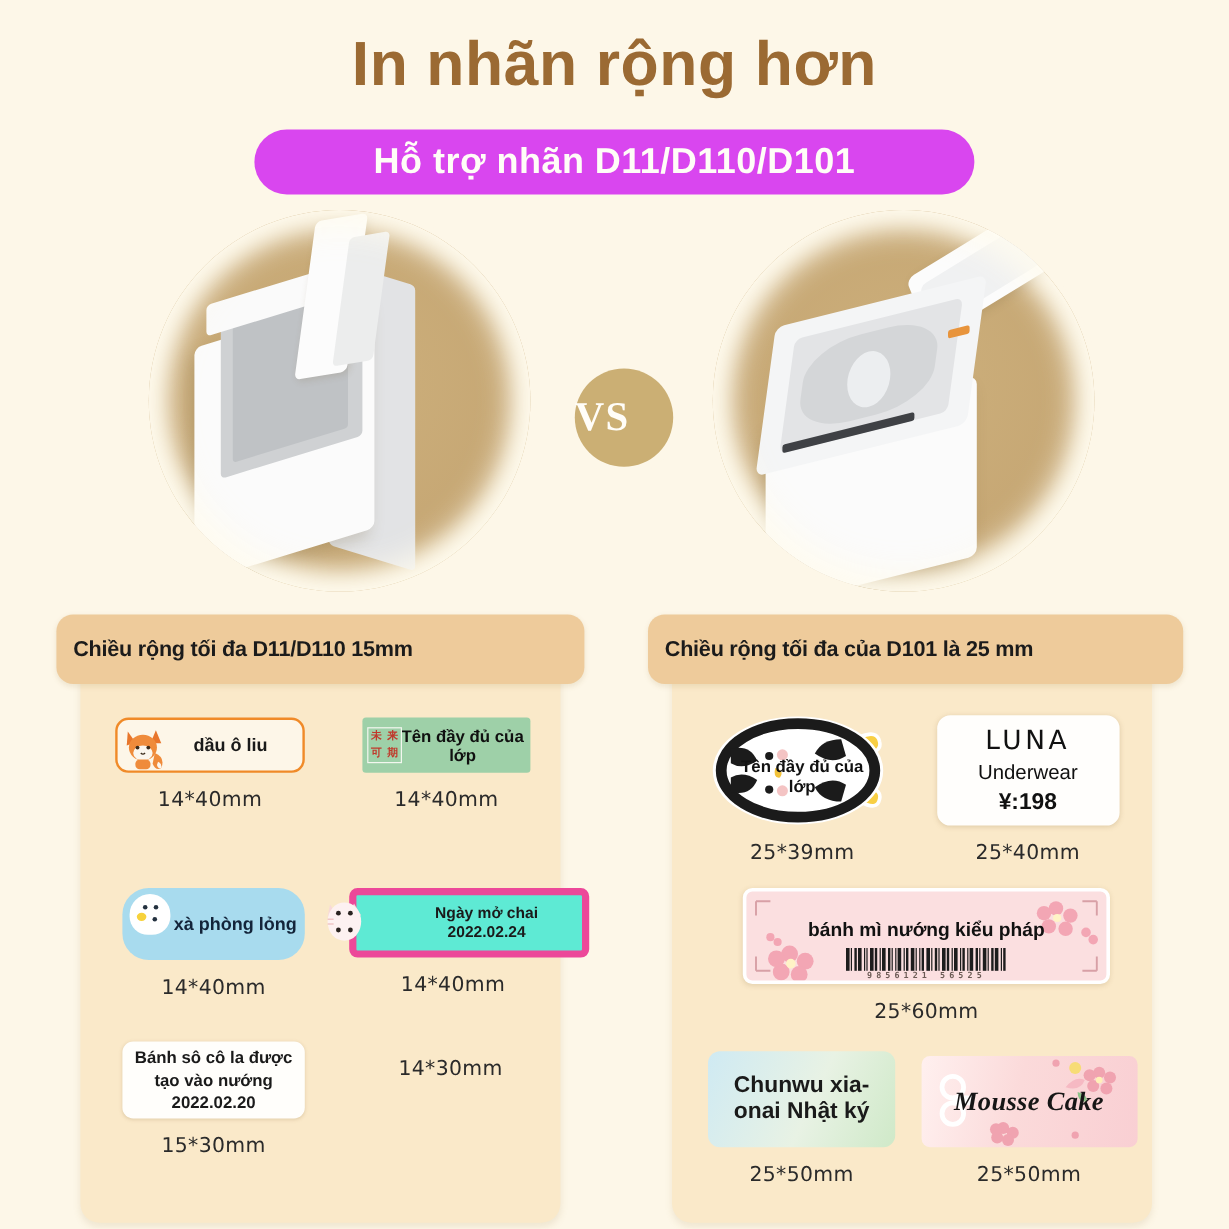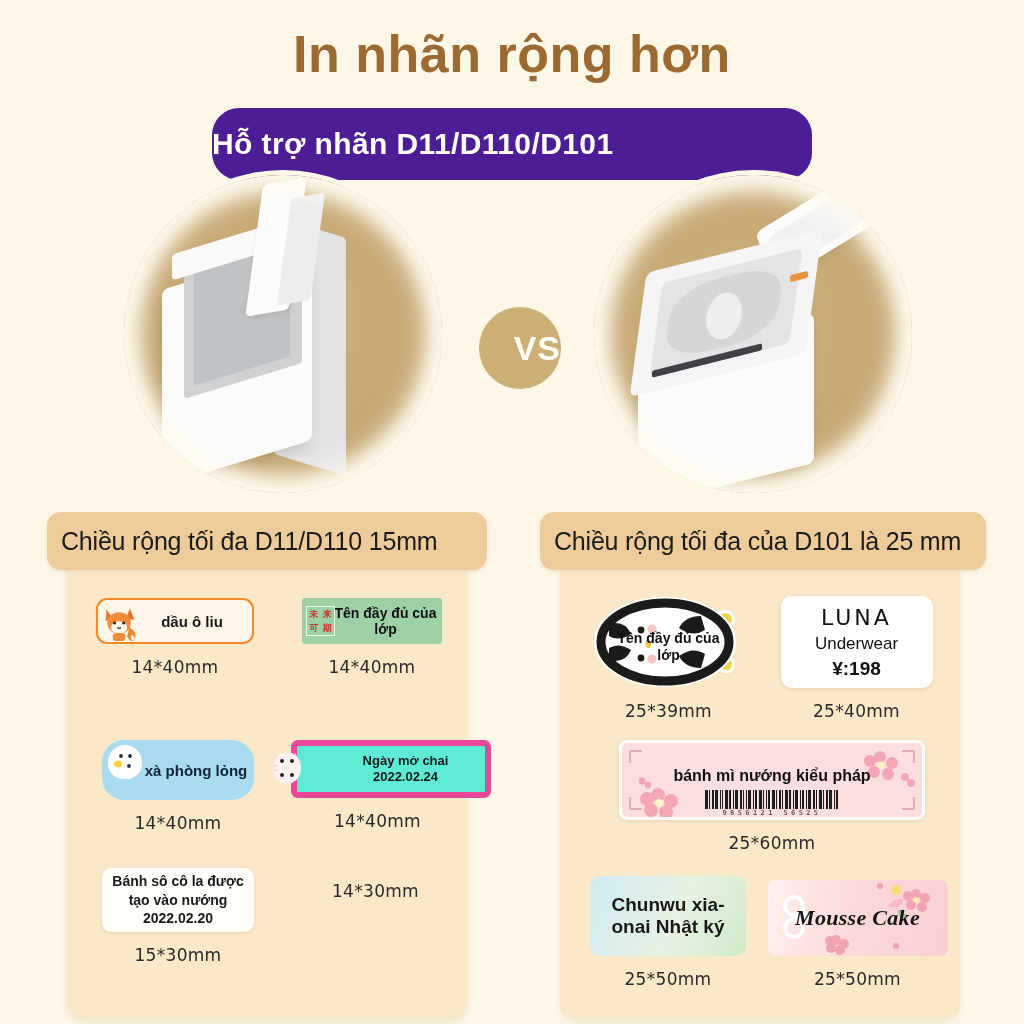--- a/index.html
+++ b/index.html
@@ -16,24 +16,24 @@
   .title{
     position:absolute;left:0;top:26px;width:1024px;
     text-align:center;
     font-size:52px;font-weight:bold;
     color:#9b6a33;
     letter-spacing:.5px;
     line-height:1.1;
   }
   .subtitle-pill{
     position:absolute;left:212px;top:108px;
-    width:600px;height:72px;
-    background:#4c1d95;
+    width:600px;height:54px;
+    background:#d946ef;
     border-radius:27px;
-    display:flex;align-items:center;
+    display:flex;align-items:center;justify-content:center;
   }
   .subtitle-pill span{
     color:#fffdf7;font-size:30px;font-weight:bold;letter-spacing:.4px;
   }
 
   
   .photo{
     position:absolute;top:175px;
     width:318px;height:318px;border-radius:50%;
     overflow:hidden;
@@ -93,22 +93,23 @@
   .rp-chip{left:196px;top:98px;width:18px;height:7px;background:#e8943c;
           transform:skewY(-14deg);border-radius:2px;}
   .rp-bar{left:58px;top:182px;width:110px;height:7px;background:#3f4145;
           transform:skewY(-14deg);border-radius:2px;}
 
   
   .vs{
     position:absolute;left:479px;top:307px;
     width:82px;height:82px;border-radius:50%;
     background:#cbaf74;
-    display:flex;align-items:center;justify-content:flex-end;
+    display:flex;align-items:center;justify-content:flex-start;
     box-shadow:0 0 0 7px #fdf7e8;
+    font-family:Liberation Serif, serif;
   }
   .vs span{color:#fffdf8;font-size:34px;font-weight:bold;letter-spacing:1px;}
 
   
   .panel{
     position:absolute;top:549px;
     width:400px;height:470px;
     background:#fae9c9;
     border-radius:16px;
     box-shadow:0 3px 6px rgba(170,140,90,.16);
@@ -116,21 +117,21 @@
   .panel.left{left:67px;}
   .panel.right{left:560px;}
   .panel-head{
     position:absolute;top:512px;height:58px;
     background:#eecb9b;
     border-radius:14px;
     display:flex;align-items:center;
     box-shadow:0 2px 4px rgba(170,140,90,.16);
   }
   .panel-head span{
-    font-size:25px;font-weight:normal;color:#1b1b1b;letter-spacing:-.2px;
+    font-size:18px;font-weight:bold;color:#1b1b1b;letter-spacing:-.2px;
     white-space:nowrap;padding:0 14px;
   }
   .panel-head.left{left:47px;width:440px;}
   .panel-head.right{left:540px;width:446px;}
 
   .cell{position:absolute;display:flex;flex-direction:column;align-items:center;}
   .dim{
     font-size:17px;color:#2a2a2a;margin-top:13px;letter-spacing:.3px;
     font-family:"DejaVu Sans",sans-serif;
   }

